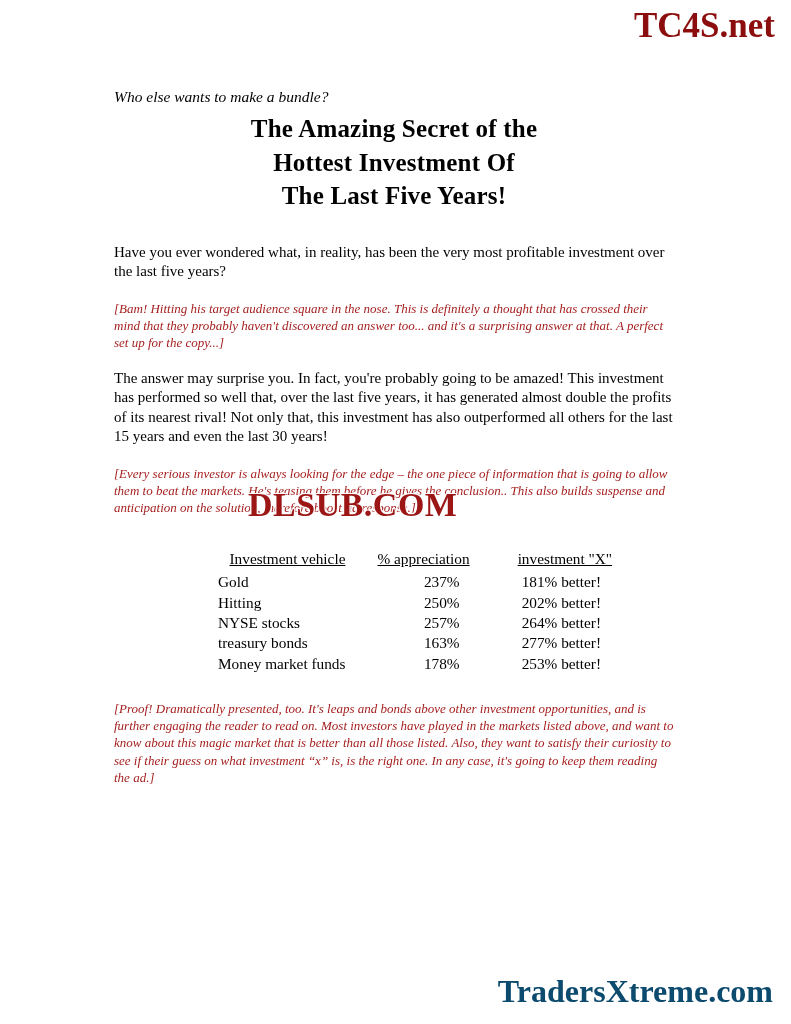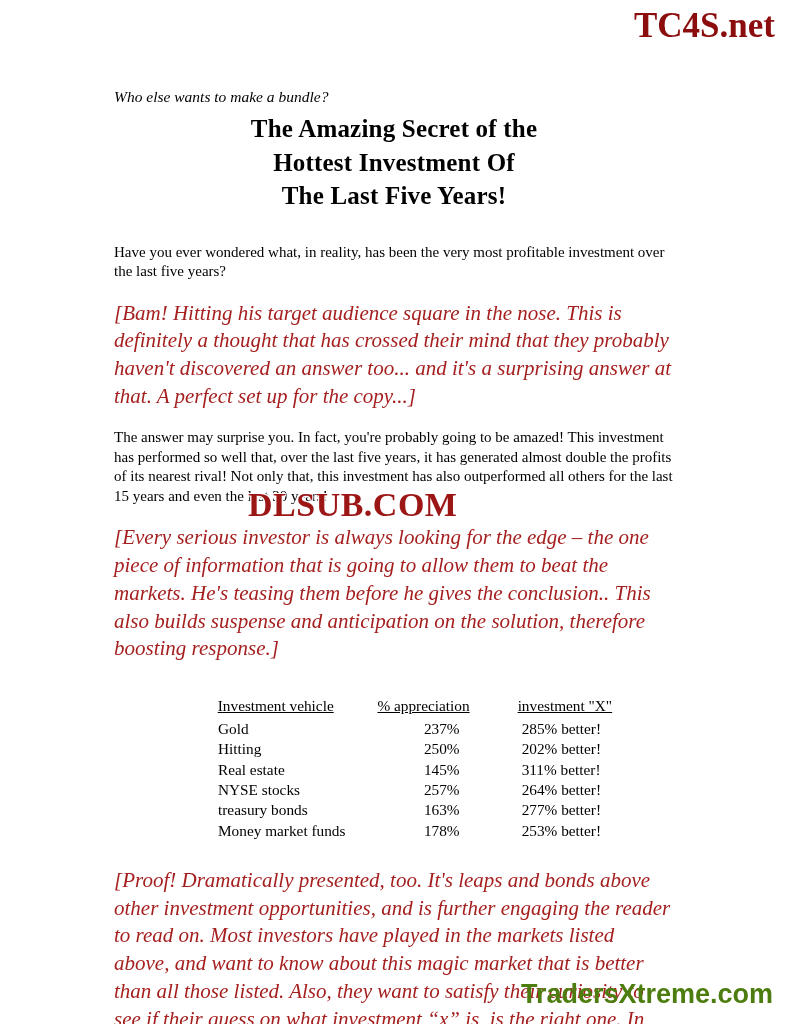--- a/index.html
+++ b/index.html
@@ -23,24 +23,24 @@
     font-family: "Liberation Serif", serif;
     font-weight: bold;
     font-size: 35px;
     color: #8b0d0d;
     letter-spacing: 0px;
   }
   .brand-bottom {
     position: absolute;
     bottom: 14px;
     right: 18px;
-    font-family: Liberation Sans, sans-serif;
+    font-family: Liberation Serif, serif;
     font-weight: bold;
-    font-size: 27px;
-    color: #4d7c0f;
+    font-size: 32px;
+    color: #0c4a6e;
   }
   .content {
     position: absolute;
     left: 114px;
     top: 88px;
     width: 560px;
   }
   .eyebrow {
     font-style: italic;
     font-size: 15.5px;
@@ -55,39 +55,39 @@
     letter-spacing: 0.2px;
   }
   .headline div { white-space: nowrap; }
   p.body {
     font-size: 15px;
     line-height: 1.30;
     margin: 0 0 18px 0;
     text-align: left;
   }
   p.note {
-    font-size: 21px;
+    font-size: 13px;
     line-height: 1.32;
     margin: 16px 0 18px 0;
     color: #a51f1f;
     font-style: italic;
   }
   .table-wrap {
     margin: 34px 0 26px 0;
     padding-left: 92px;
   }
   table.perf {
     border-collapse: collapse;
     font-size: 15.3px;
   }
   table.perf th {
     font-weight: normal;
     text-decoration: underline;
     padding: 0 0 4px 0;
-    text-align: center;
+    text-align: right;
   }
   table.perf th.c2 { text-align: left; padding-left: 32px; }
   table.perf th.c3 { text-align: left; padding-left: 48px; }
   table.perf td {
     padding: 1px 0;
     line-height: 1.20;
   }
   table.perf td.c1 { padding-left: 12px; }
   table.perf td.c2 { text-align: right; padding-left: 32px; padding-right: 10px; }
   table.perf td.c3 { padding-left: 52px; }
@@ -139,31 +139,26 @@
           <tr>
             <th class="c1">Investment vehicle</th>
             <th class="c2">% appreciation</th>
             <th class="c3">investment "X"</th>
           </tr>
         </thead>
         <tbody>
           <tr>
             <td class="c1">Gold</td>
             <td class="c2">237%</td>
-            <td class="c3">285% better!</td>
+            <td class="c3">181% better!</td>
           </tr>
           <tr>
             <td class="c1">Hitting</td>
             <td class="c2">250%</td>
             <td class="c3">202% better!</td>
-          </tr>
-          <tr>
-            <td class="c1">Real estate</td>
-            <td class="c2">145%</td>
-            <td class="c3">311% better!</td>
           </tr>
           <tr>
             <td class="c1">NYSE stocks</td>
             <td class="c2">257%</td>
             <td class="c3">264% better!</td>
           </tr>
           <tr>
             <td class="c1">treasury bonds</td>
             <td class="c2">163%</td>
             <td class="c3">277% better!</td>

